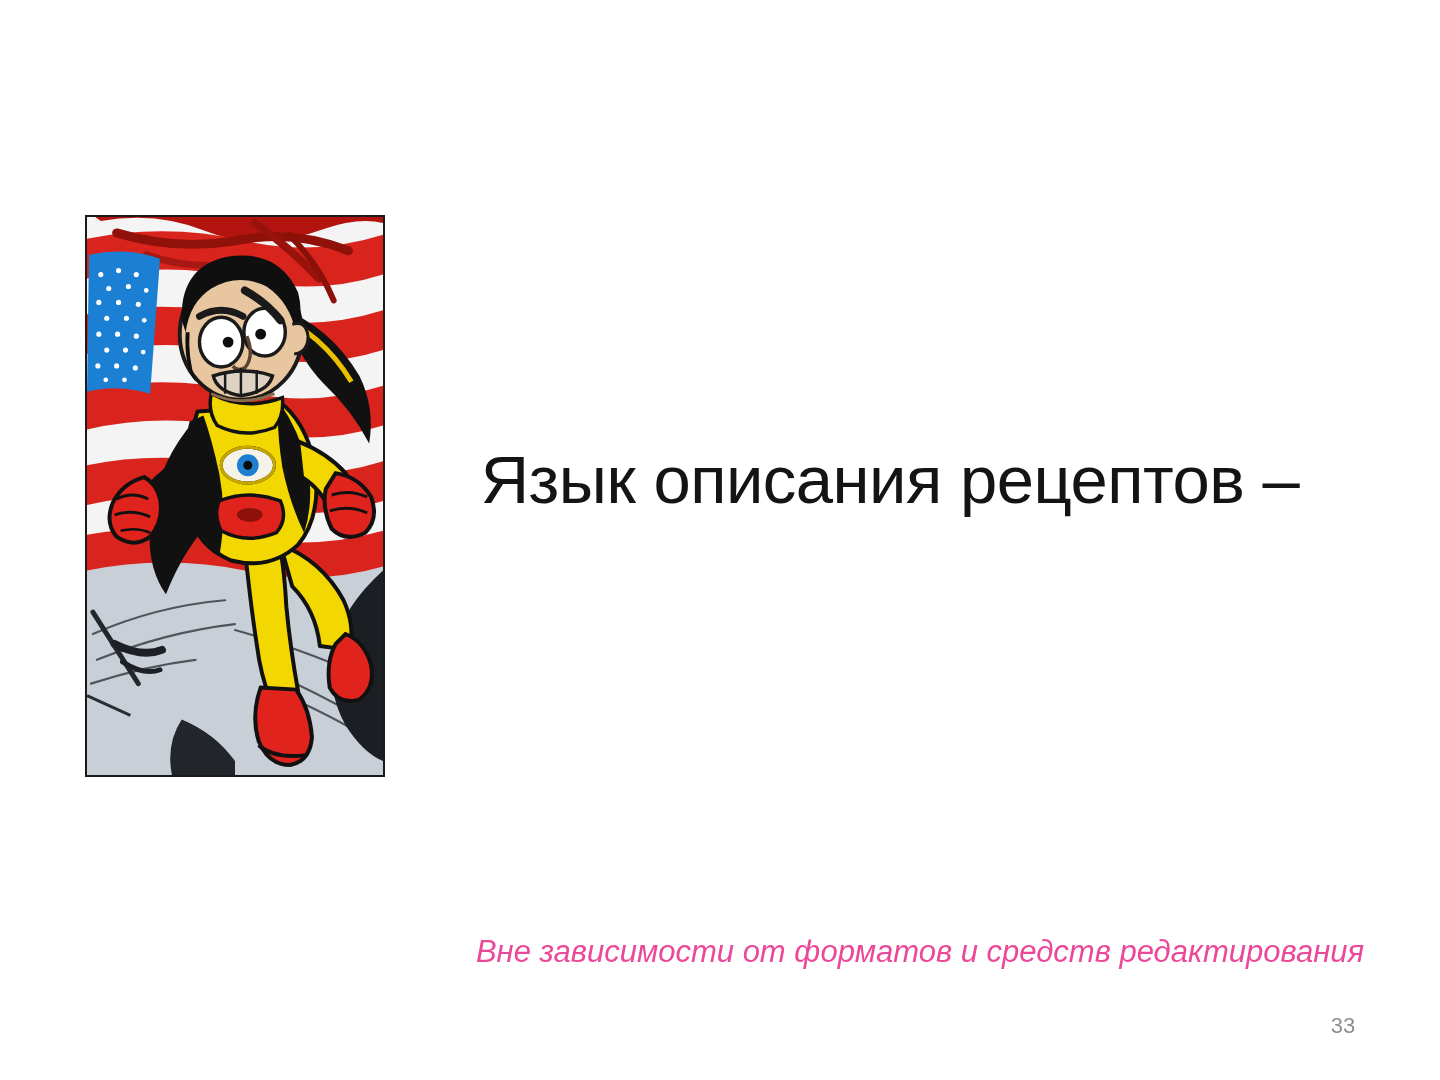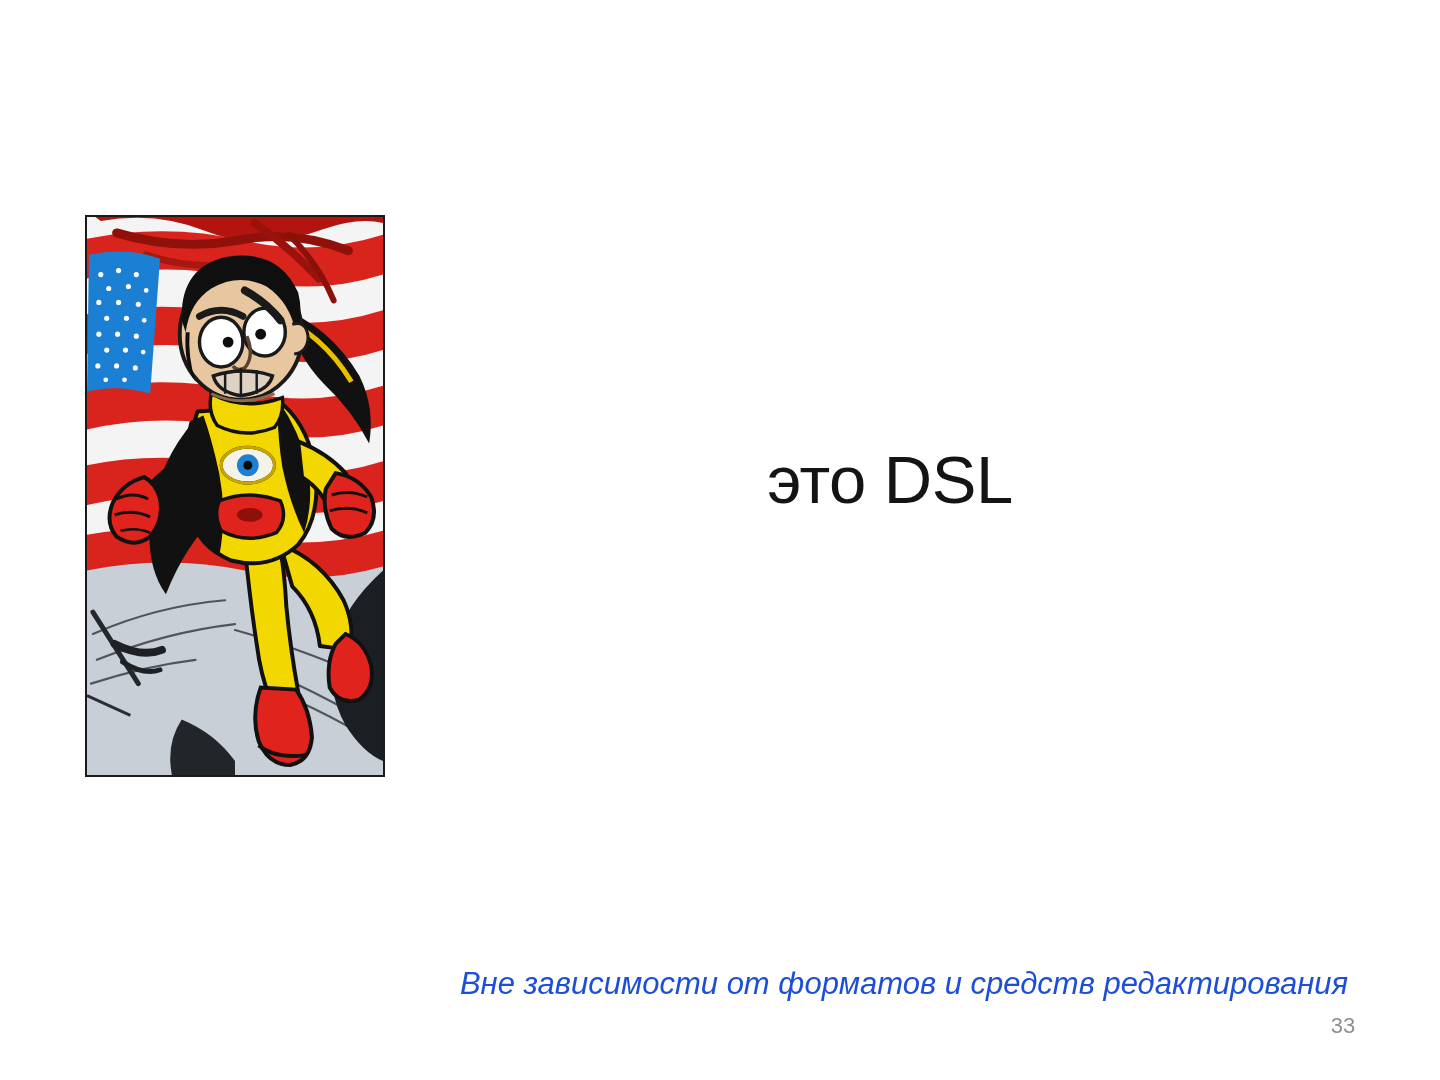--- a/index.html
+++ b/index.html
@@ -49,32 +49,31 @@
     font-size: 67px;
     line-height: 99px;
     color: #141414;
     letter-spacing: -0.5px;
     white-space: nowrap;
   }
 
   
   .subtitle {
     position: absolute;
-    left: 404px;
+    left: 420px;
     top: 932px;
     width: 1000px;
     text-align: center;
     font-family: "Liberation Sans", sans-serif;
     font-style: italic;
     font-weight: 400;
     font-size: 31px;
     line-height: 40px;
-    color: #1d4ed8;
+    color: #ec4899;
     white-space: nowrap;
-    margin-top: 32px;
   }
 
   
   .page-number {
     position: absolute;
     left: 1312px;
     top: 1013px;
     width: 62px;
     text-align: center;
     font-family: "Liberation Sans", sans-serif;
@@ -213,20 +212,20 @@
         <path d="M128 160 Q158 150 188 160 Q184 176 156 180 Q132 176 128 160 Z" fill="#ded2c4" stroke="#1a1a1a" stroke-width="3.5"></path>
         <path d="M140 156 L140 178 M156 152 L156 180 M172 154 L172 178" stroke="#1a1a1a" stroke-width="2.5"></path>
 
         <path d="M126 178 Q156 192 190 178" stroke="#8a6a4c" stroke-width="3" fill="none"></path>
 
       </g>
     </svg>
   </div>
 
   <div class="title-block">
-    <div class="title-line">это DSL</div>
+    <div class="title-line">Язык описания рецептов –</div>
   </div>
 
   <div class="subtitle">Вне зависимости от форматов и средств редактирования</div>
 
   <div class="page-number">33</div>
 
 </div>
 
 </body></html>

